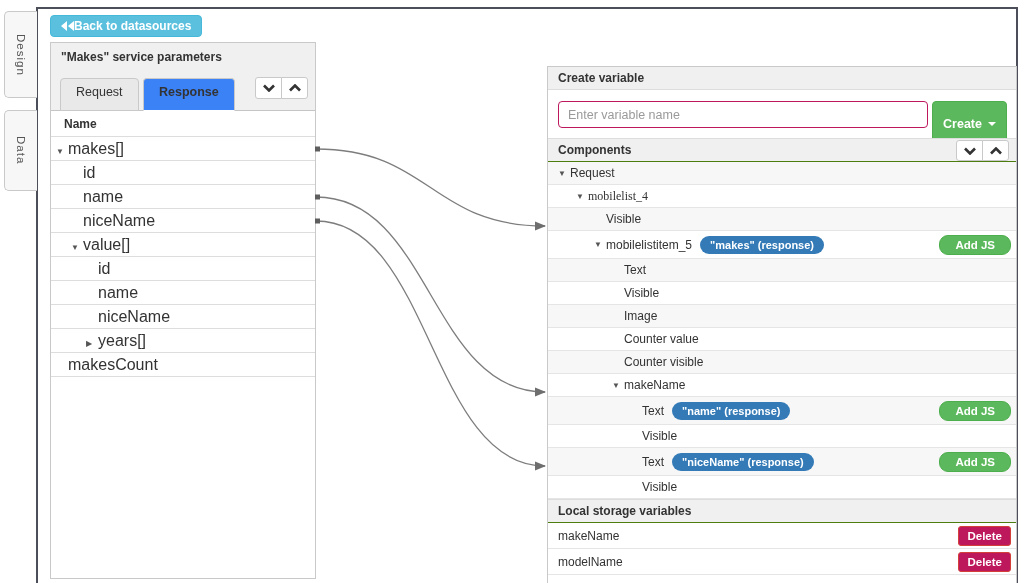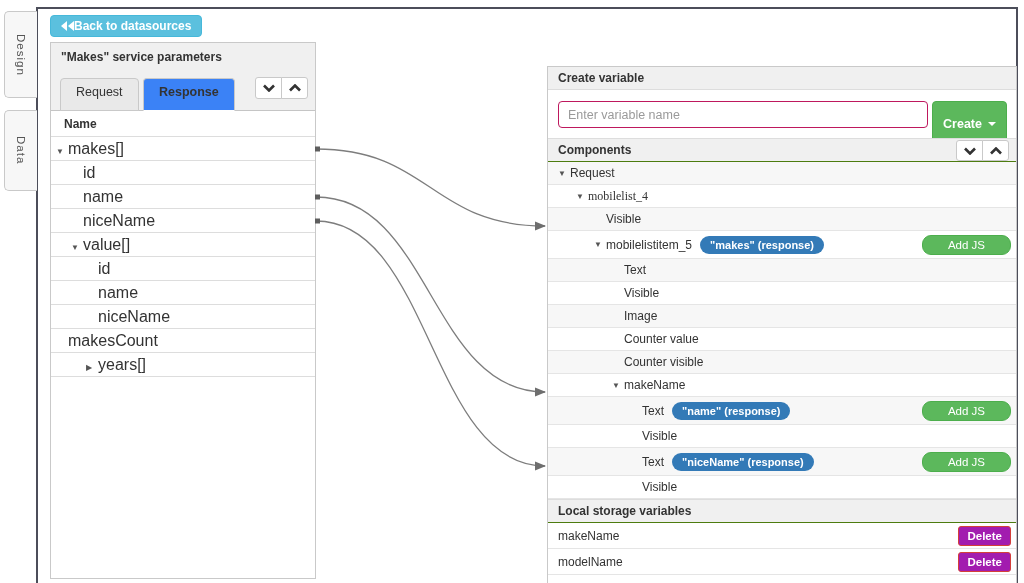--- a/index.html
+++ b/index.html
@@ -68,23 +68,23 @@
   
   .l0 { padding-left:5px; }  .l1 { padding-left:20px; } .l2 { padding-left:35px; }
   .r0 { padding-left:10px; } .r1 { padding-left:28px;font-family:Liberation Serif, serif; } .r2 { padding-left:46px; }
   .r3 { padding-left:64px; } .r4 { padding-left:82px; }
 
   
   .map-badge { margin-left:8px; background:#337ab7; color:#fff; font-weight:bold;
                font-size:11px; padding:3px 10px; border-radius:10px; cursor:pointer; }
   .btn-addjs { position:absolute; right:5px; top:50%; transform:translateY(-50%);
                background:#5cb85c; border:1px solid #4cae4c; border-radius:9px;
-               color:#fff; font-weight:normal; font-size:11.5px; padding:3px 25px; cursor:pointer; }
+               color:#fff; font-weight:bold; font-size:11.5px; padding:3px 15px; cursor:pointer; }
   .btn-del   { position:absolute; right:5px; top:50%; transform:translateY(-50%);
-               background:#a21caf; border:1px solid #d43f3a; border-radius:3px;
+               background:#be185d; border:1px solid #d43f3a; border-radius:3px;
                color:#fff; font-weight:bold; font-size:11.5px; padding:3px 8px; cursor:pointer; }
   .lsrow { height:26px; font-size:12px; border-bottom:1px solid #e5e5e5;
            display:flex; align-items:center; padding-left:10px; position:relative; }
 
   
   .create-row { height:48px; position:relative; background:#fff; }
   .var-input { position:absolute; left:10px; top:11px; width:370px; height:27px;
                border:1px solid #be185d; border-radius:4px; padding:0 9px; font-size:12.5px;
                font-family:"Liberation Sans", sans-serif; color:#333; }
   .var-input::placeholder { color:#9a9a9a; }
@@ -140,22 +140,22 @@
     <div class="colhead">Name</div>
     <div>
       <div class="lrow l0"><span class="tw down"></span><span>makes[]</span></div>
       <div class="lrow l1"><span class="tw"></span><span>id</span></div>
       <div class="lrow l1"><span class="tw"></span><span>name</span></div>
       <div class="lrow l1"><span class="tw"></span><span>niceName</span></div>
       <div class="lrow l1"><span class="tw down"></span><span>value[]</span></div>
       <div class="lrow l2"><span class="tw"></span><span>id</span></div>
       <div class="lrow l2"><span class="tw"></span><span>name</span></div>
       <div class="lrow l2"><span class="tw"></span><span>niceName</span></div>
+      <div class="lrow l2"><span class="tw right"></span><span>years[]</span></div>
       <div class="lrow l0"><span class="tw"></span><span>makesCount</span></div>
-      <div class="lrow l2"><span class="tw right"></span><span>years[]</span></div>
     </div>
   </div>
 
   <div class="panel panel-right">
     <div class="bar bar-title" style="height:23px; border-bottom:1px solid #ddd;">
       <span>Create variable</span>
     </div>
     <div class="create-row">
       <input class="var-input" type="text" placeholder="Enter variable name" style="">
       <button class="btn-create">

